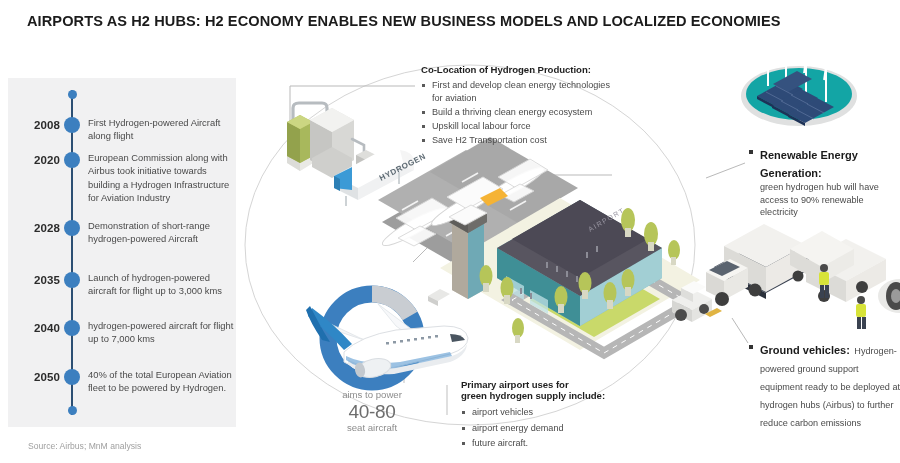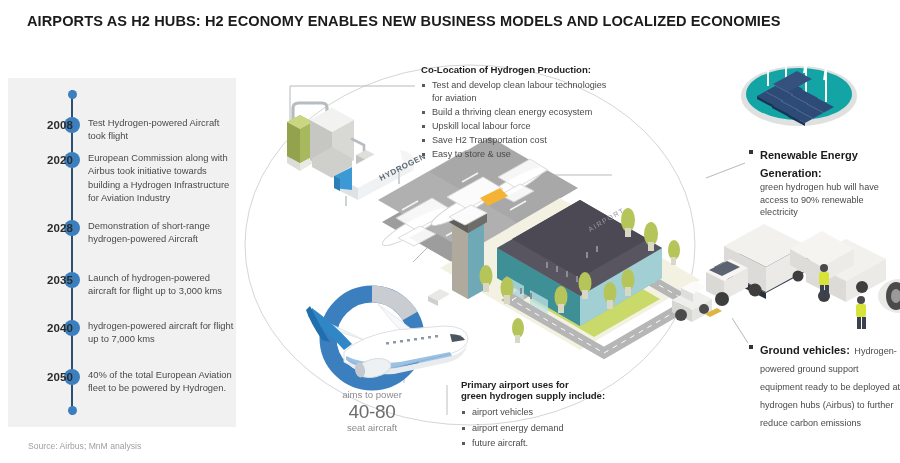--- a/index.html
+++ b/index.html
@@ -37,21 +37,21 @@
   }
   .tl-cap.top{top:90px;}
   .tl-cap.bot{top:406px;}
 
   .tl-item{position:absolute;left:0;width:236px;}
   .tl-dot{
     position:absolute;left:64px;width:16px;height:16px;border-radius:50%;
     background:#3c7fbf;top:0px;
   }
   .tl-year{
-    position:absolute;left:13px;width:60px;text-align:right;
+    position:absolute;left:0px;width:60px;text-align:right;
     font-size:11.5px;font-weight:bold;color:#2b2b2b;top:2px;
     letter-spacing:.1px;
   }
   .tl-text{
     position:absolute;left:88px;width:146px;top:-1px;
     font-size:9.4px;line-height:13.4px;color:#4a4a4a;
   }
 
   .source{
     position:absolute;left:28px;top:441px;
@@ -102,21 +102,21 @@
   <div class="title">AIRPORTS AS H2 HUBS: H2 ECONOMY ENABLES NEW BUSINESS MODELS AND LOCALIZED ECONOMIES</div>
 
   <div class="panel"></div>
   <div class="tl-line"></div>
   <div class="tl-cap top"></div>
   <div class="tl-cap bot"></div>
 
   <div class="tl-item" style="top:117px">
     <div class="tl-dot"></div>
     <div class="tl-year">2008</div>
-    <div class="tl-text">Test Hydrogen-powered Aircraft took flight</div>
+    <div class="tl-text">First Hydrogen-powered Aircraft along flight</div>
   </div>
   <div class="tl-item" style="top:152px">
     <div class="tl-dot"></div>
     <div class="tl-year">2020</div>
     <div class="tl-text">European Commission along with Airbus took initiative towards building a Hydrogen Infrastructure for Aviation Industry</div>
   </div>
   <div class="tl-item" style="top:220px">
     <div class="tl-dot"></div>
     <div class="tl-year">2028</div>
     <div class="tl-text">Demonstration of short-range hydrogen-powered Aircraft</div>
@@ -436,25 +436,24 @@
     <g>
       <ellipse cx="900" cy="296" rx="22" ry="17" fill="#e9e9e7"></ellipse>
       <ellipse cx="896" cy="296" rx="10" ry="14" fill="#4a4a4a"></ellipse>
       <ellipse cx="896" cy="296" rx="5" ry="7" fill="#9a9a9a"></ellipse>
     </g>
   </svg>
 
   <div class="callout" style="left:421px;top:64px;width:190px">
     <div class="co-head">Co-Location of Hydrogen Production:</div>
     <ul class="co-list">
-      <li>Test and develop clean labour technologies for aviation</li>
+      <li>First and develop clean energy technologies for aviation</li>
       <li>Build a thriving clean energy ecosystem</li>
       <li>Upskill local labour force</li>
       <li>Save H2 Transportation cost</li>
-      <li>Easy to store &amp; use</li>
     </ul>
   </div>
 
   <div class="callout" style="left:749px;top:145px;width:146px">
     <div class="bullet-block">
       <span class="bb-title">Renewable Energy Generation:</span>
       <div class="bb-body">green hydrogen hub will have access to 90% renewable electricity</div>
     </div>
   </div>
 

